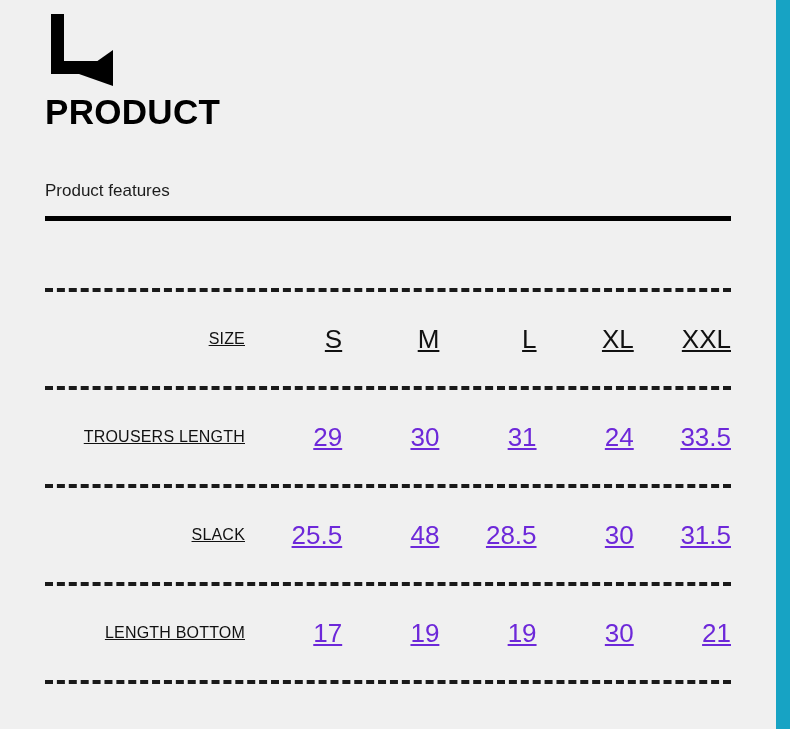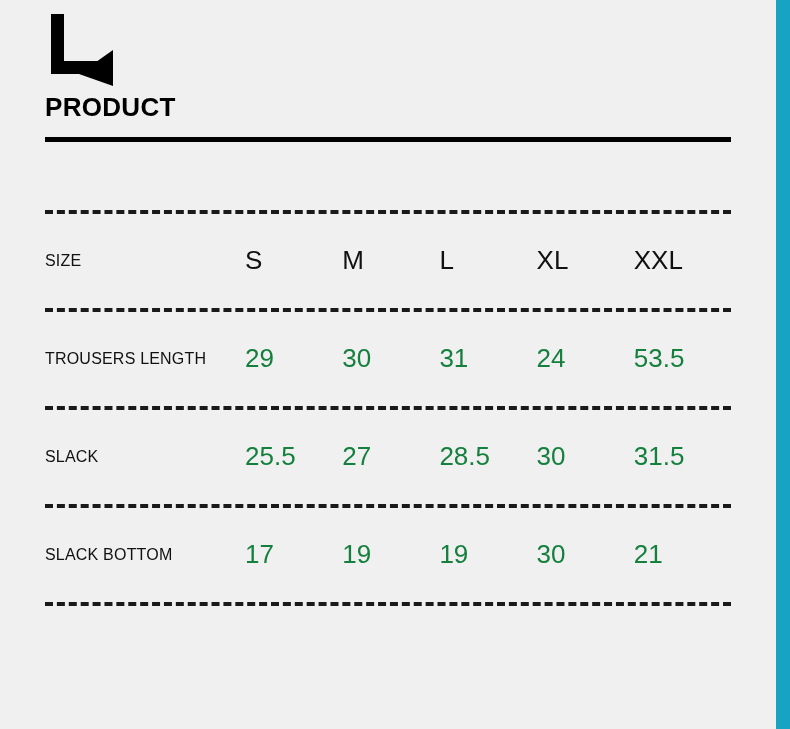--- a/index.html
+++ b/index.html
@@ -37,21 +37,21 @@
     margin-top: 14px;
     width: 76px;
     height: 72px;
     display: block;
   }
   .title-block {
     margin-top: 6px;
   }
   .title-line {
     font-weight: bold;
-    font-size: 26px;
+    font-size: 35px;
     line-height: 1.16;
     letter-spacing: 0.3px;
     color: #000;
   }
   
   .features-label {
     margin-top: 48px;
     font-size: 17px;
     color: #1c1c1c;
   }
@@ -66,23 +66,24 @@
     margin-top: 45px;
   }
   table.size-table {
     width: 100%;
     border-collapse: collapse;
     table-layout: fixed;
   }
   table.size-table td,
   table.size-table th {
     padding: 0;
-    text-align: left;
+    text-align: right;
     vertical-align: middle;
     height: 49px;
+    text-decoration: underline;
   }
   .dashed-row td {
     height: 0;
     padding: 0;
     line-height: 0;
   }
   .dash-line {
     height: 0;
     border-top: 4px dashed #1a1a1a;
     width: 100%;
@@ -96,38 +97,39 @@
     color: #111;
     padding-left: 2px;
   }
   th.size-col {
     font-size: 26px;
     font-weight: normal;
     color: #111;
   }
   td.value-cell {
     font-size: 26px;
-    color: #15803d;
+    color: #6d28d9;
   }
 </style>
 </head>
 <body>
 
 <div class="page">
 
   <svg class="arrow-icon" viewBox="0 0 76 72" aria-hidden="true">
     <rect x="6" y="0" width="13" height="60" fill="#000"></rect>
     <rect x="6" y="47" width="62" height="13" fill="#000"></rect>
     <polygon points="68,36 68,72 34,60" fill="#000"></polygon>
   </svg>
 
   <div class="title-block">
     <div class="title-line">PRODUCT</div>
   </div>
 
+  <div class="features-label">Product features</div>
   <div class="rule"></div>
 
   <div class="table-wrap">
     <table class="size-table">
       <colgroup>
         <col style="width:200px">
         <col>
           <col>
           <col>
           <col>
@@ -152,44 +154,44 @@
               <div class="dash-line"></div>
             </td>
         </tr>
 
         <tr>
           <td class="label-col">TROUSERS LENGTH</td>
           <td class="value-cell">29</td>
           <td class="value-cell">30</td>
           <td class="value-cell">31</td>
           <td class="value-cell">24</td>
-          <td class="value-cell">53.5</td>
+          <td class="value-cell">33.5</td>
         </tr>
         <tr class="dashed-row">
           <td colspan="6">
               <div class="dash-line"></div>
             </td>
         </tr>
 
         <tr>
           <td class="label-col">SLACK</td>
           <td class="value-cell">25.5</td>
-          <td class="value-cell">27</td>
+          <td class="value-cell">48</td>
           <td class="value-cell">28.5</td>
           <td class="value-cell">30</td>
           <td class="value-cell">31.5</td>
         </tr>
         <tr class="dashed-row">
           <td colspan="6">
               <div class="dash-line"></div>
             </td>
         </tr>
 
         <tr>
-          <td class="label-col">SLACK BOTTOM</td>
+          <td class="label-col">LENGTH BOTTOM</td>
           <td class="value-cell">17</td>
           <td class="value-cell">19</td>
           <td class="value-cell">19</td>
           <td class="value-cell">30</td>
           <td class="value-cell">21</td>
         </tr>
         <tr class="dashed-row">
           <td colspan="6">
               <div class="dash-line"></div>
             </td>

